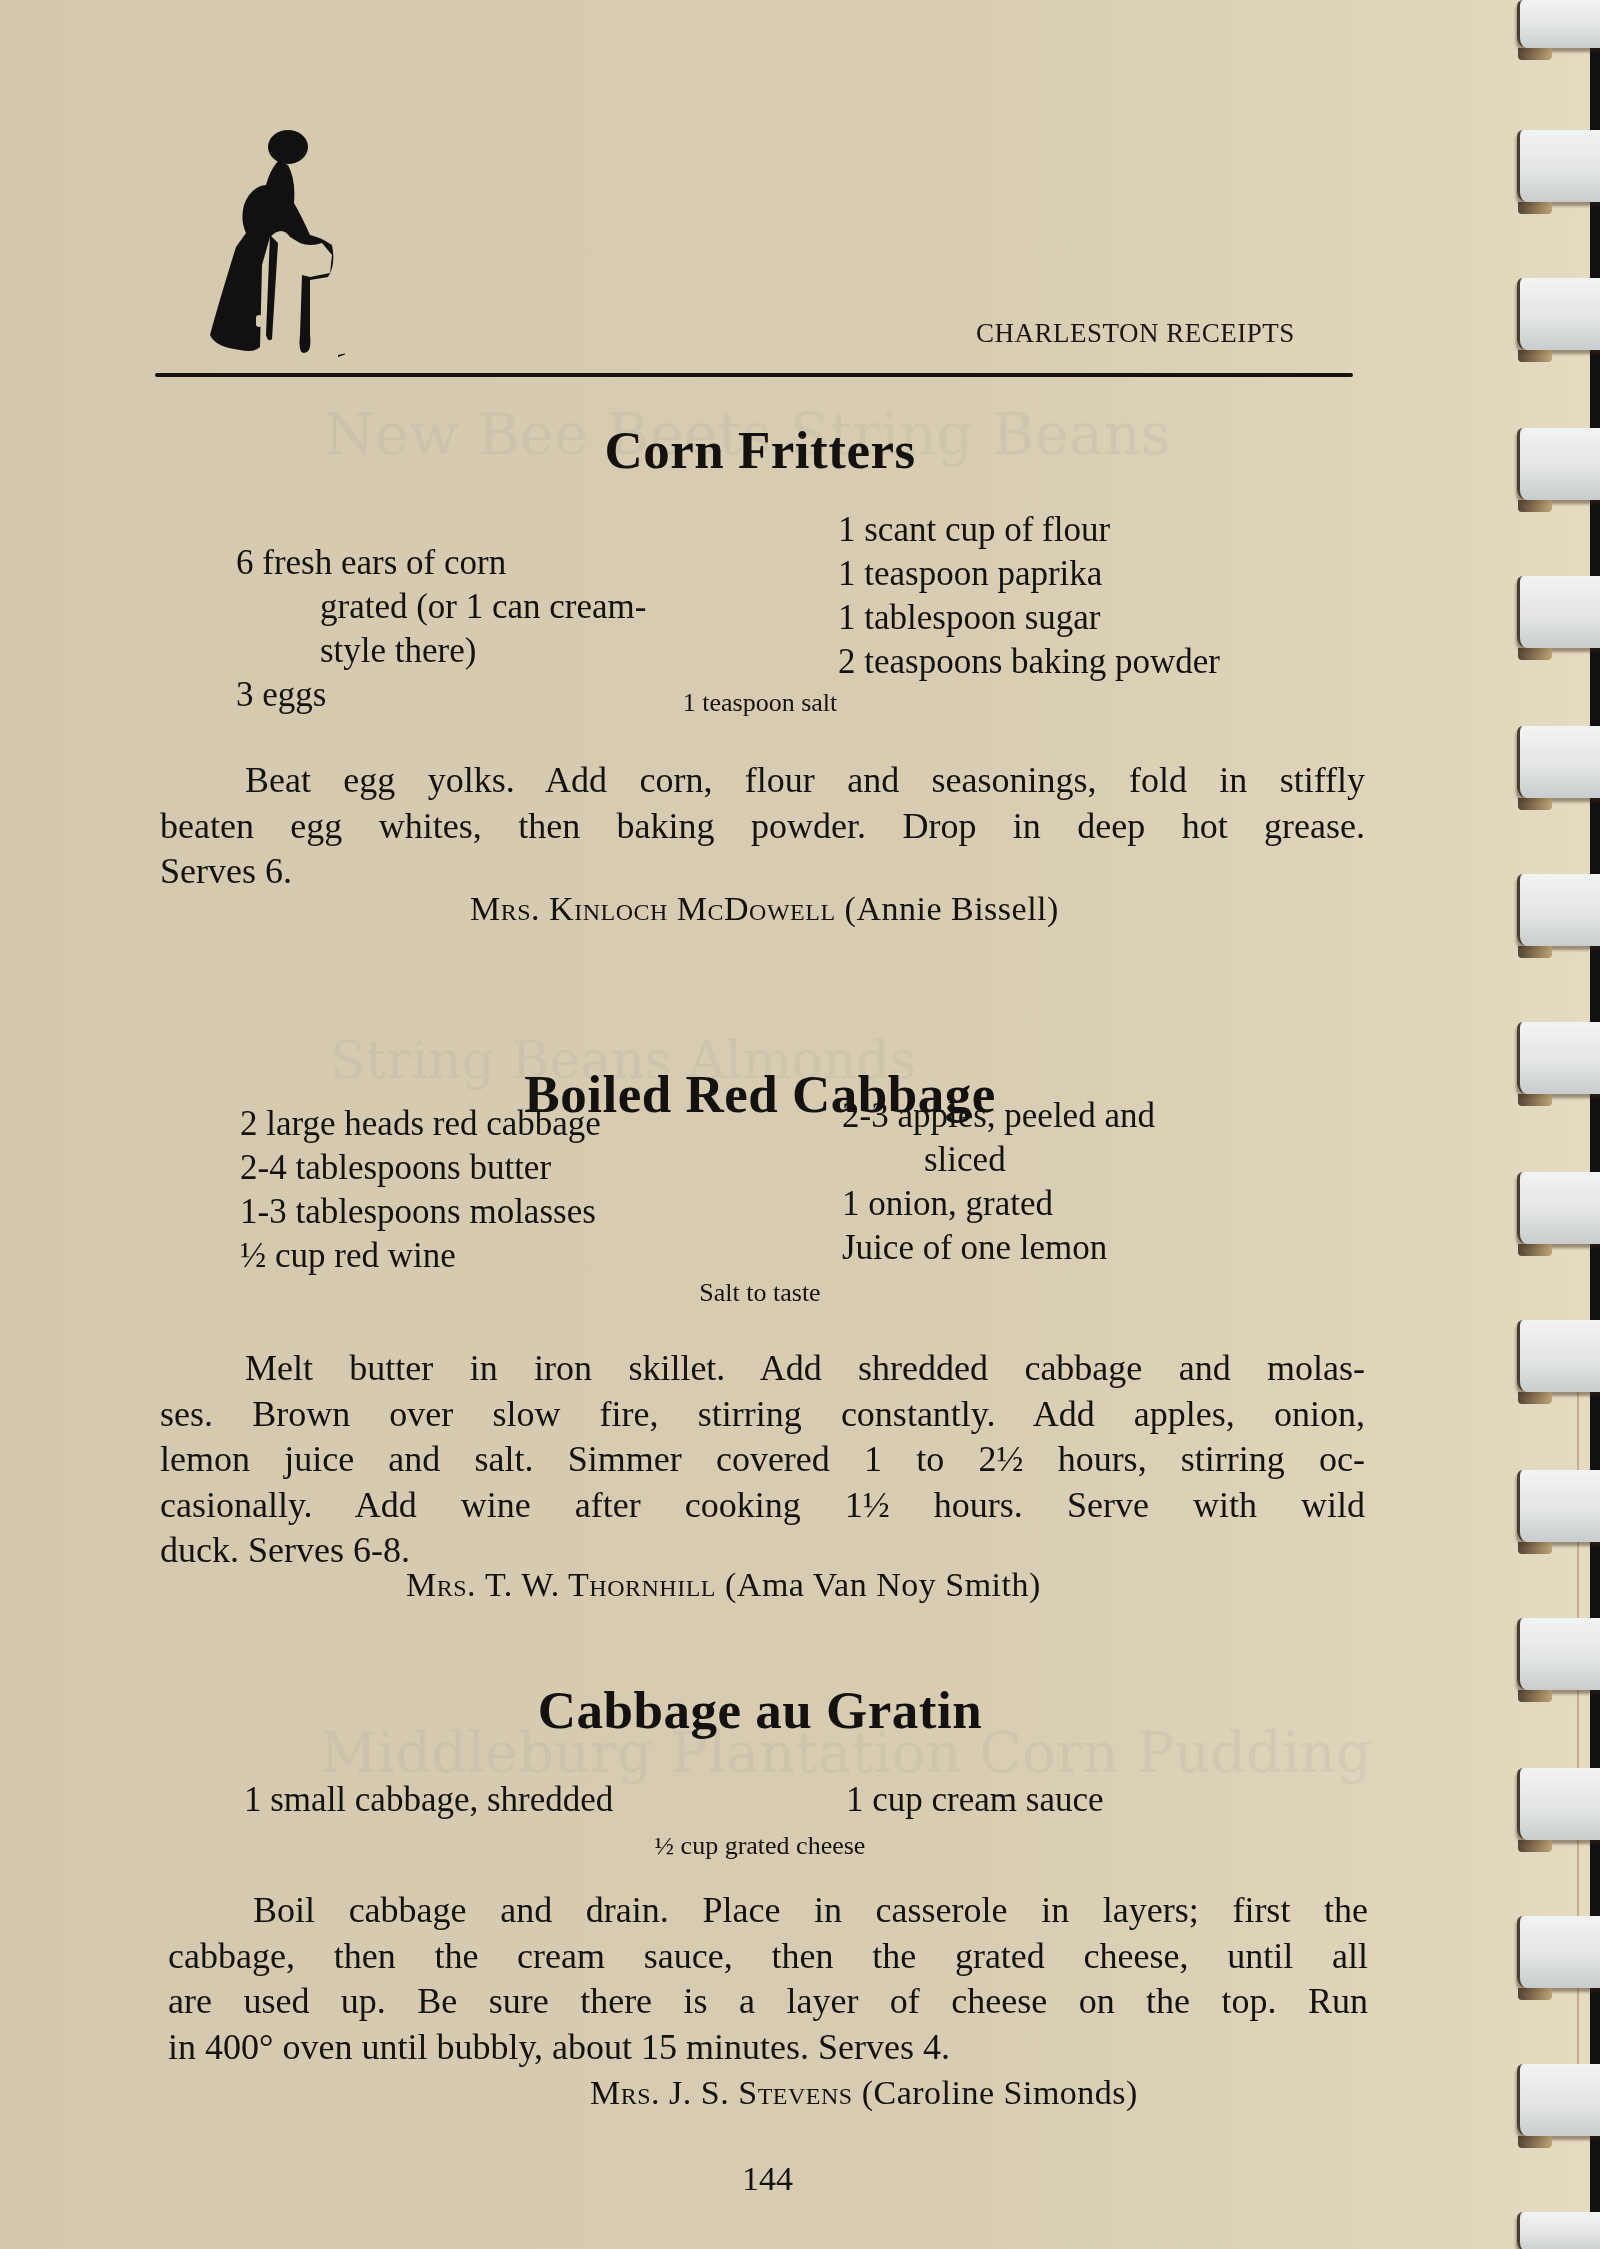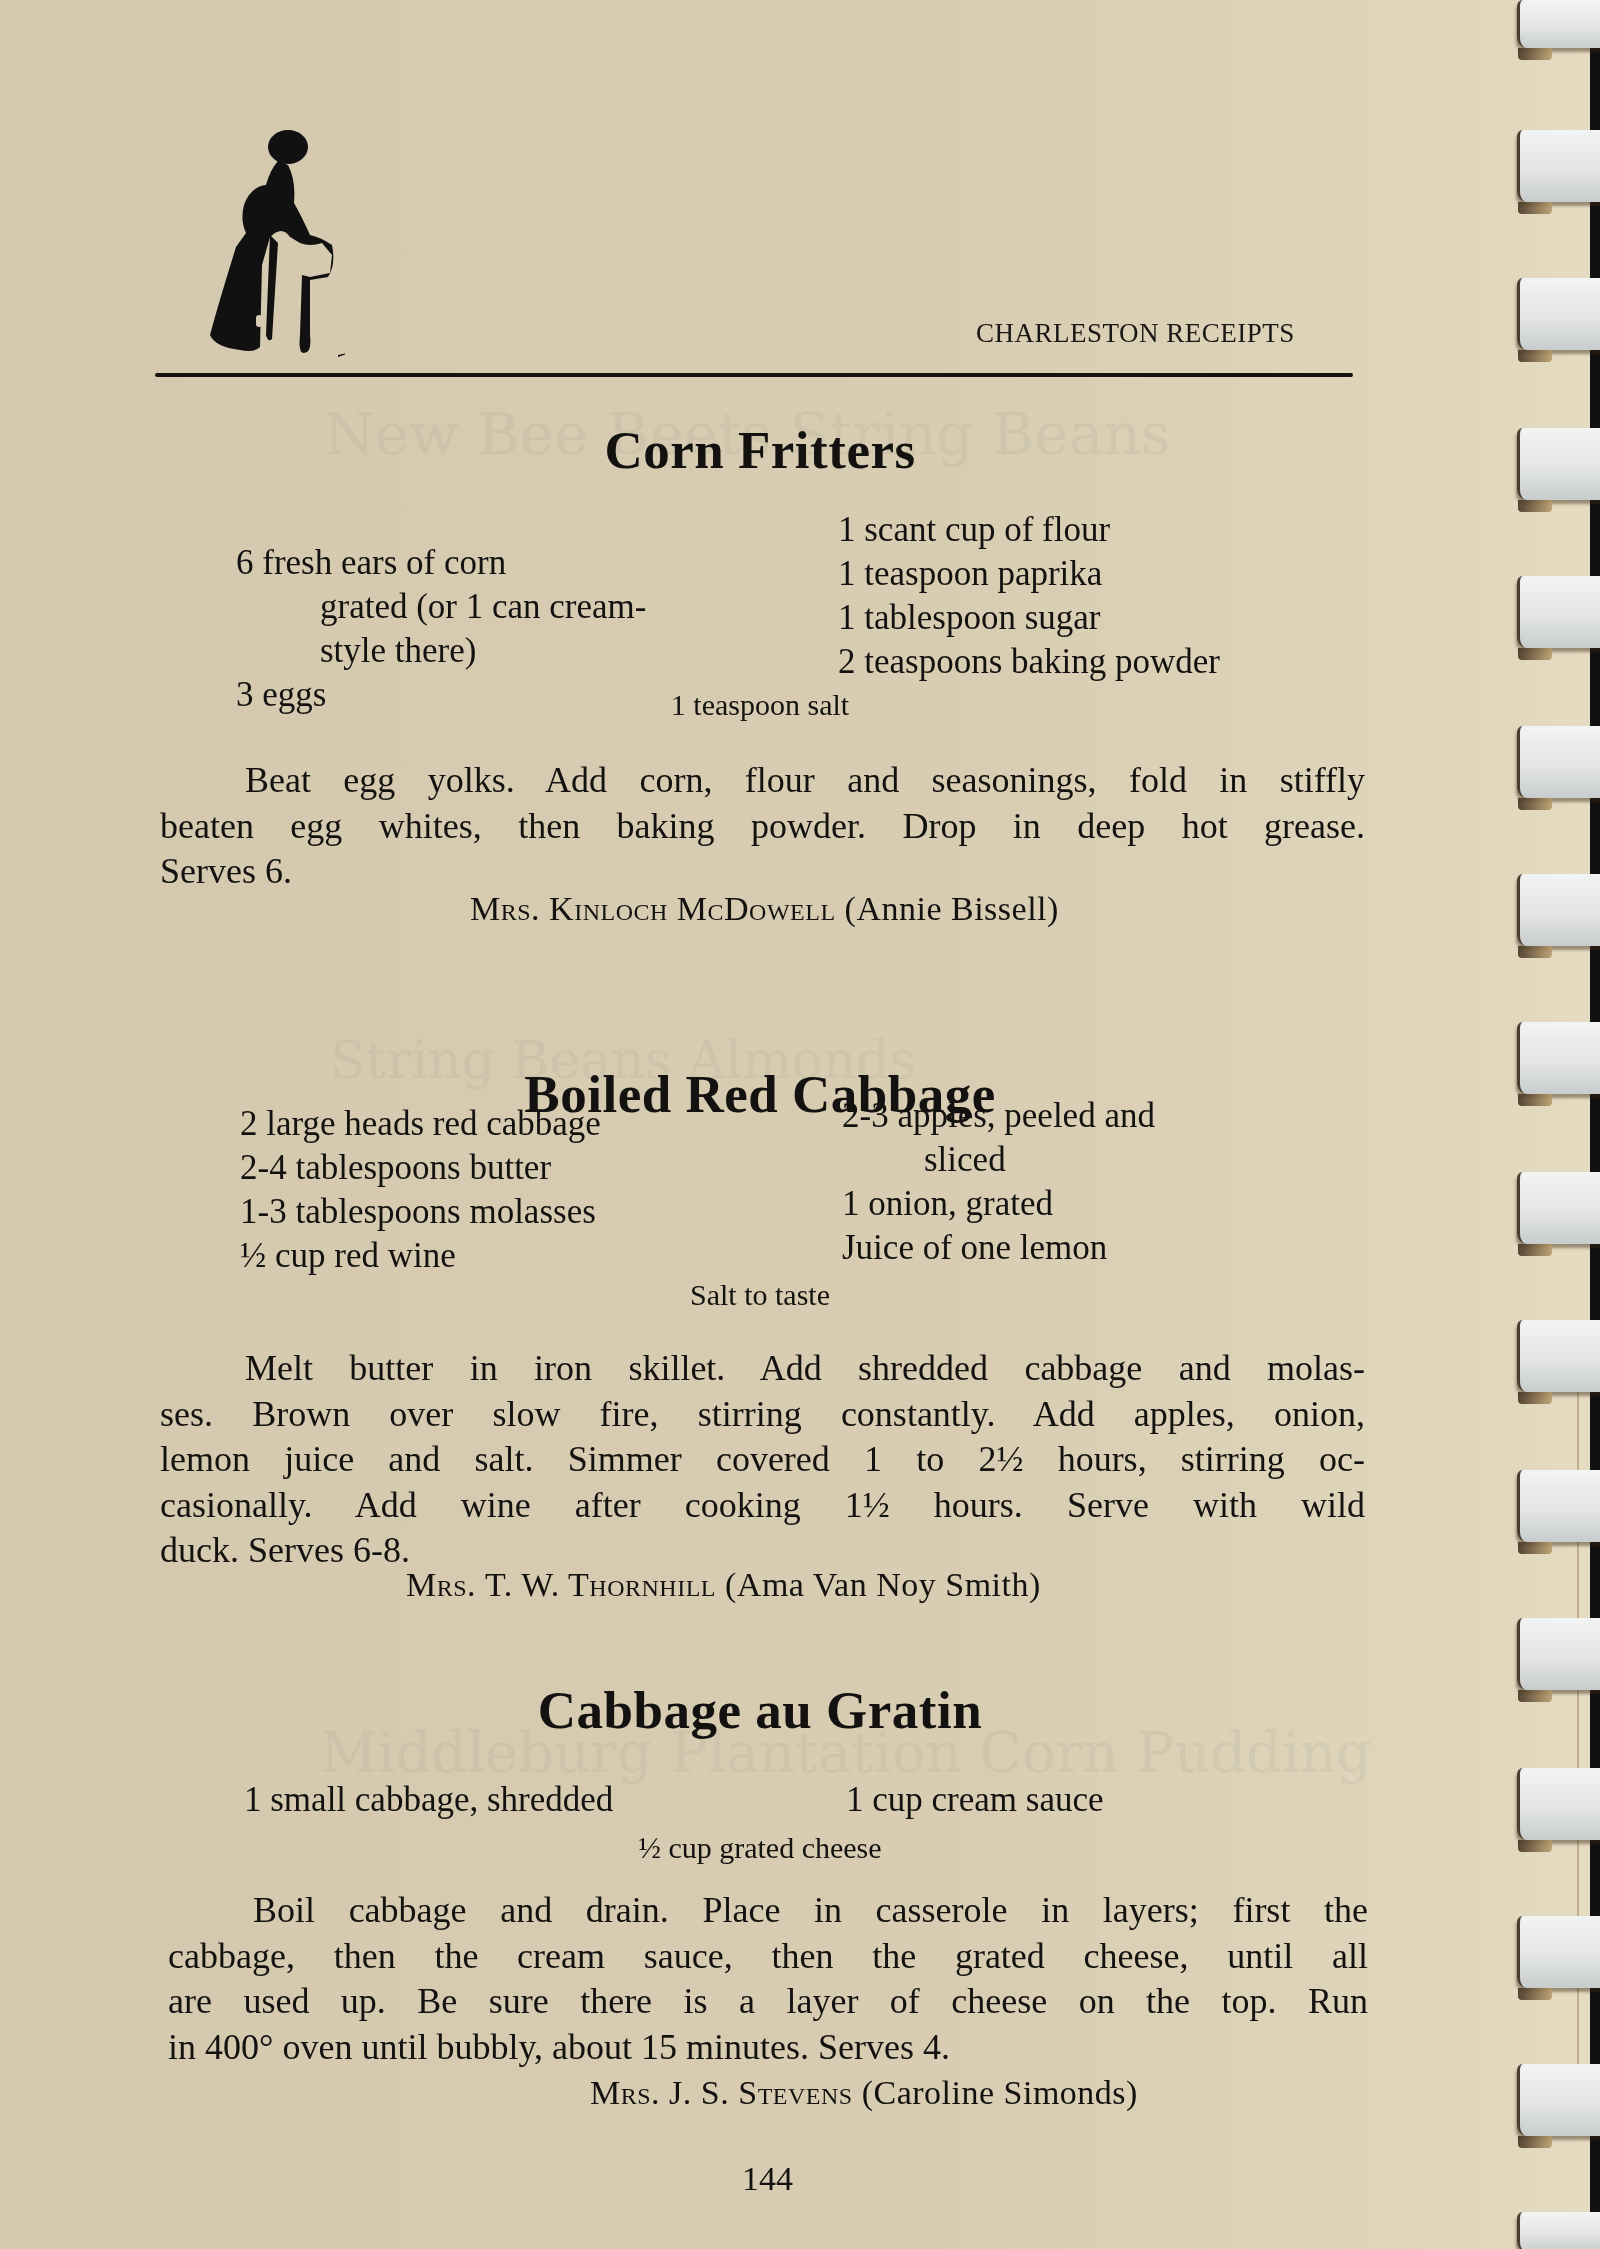--- a/index.html
+++ b/index.html
@@ -65,21 +65,21 @@
       line-height: 44px;
       font-family: "Liberation Serif", "DejaVu Serif", serif;
       white-space: nowrap;
     }
     .ing .indent { padding-left: 84px; display:block; }
     .ing span.l { display:block; }
     .ing-center {
       position: absolute;
       left: 0; width: 1520px;
       text-align: center;
-      font-size: 30px;
+      font-size: 26px;
       font-family: "Liberation Serif", "DejaVu Serif", serif;
     }
     .para {
       position: absolute;
       left: 160px; width: 1205px;
       font-size: 36px;
       line-height: 45.5px;
       font-family: "Liberation Serif", "DejaVu Serif", serif;
       text-align: justify;
       text-align-last: left;

